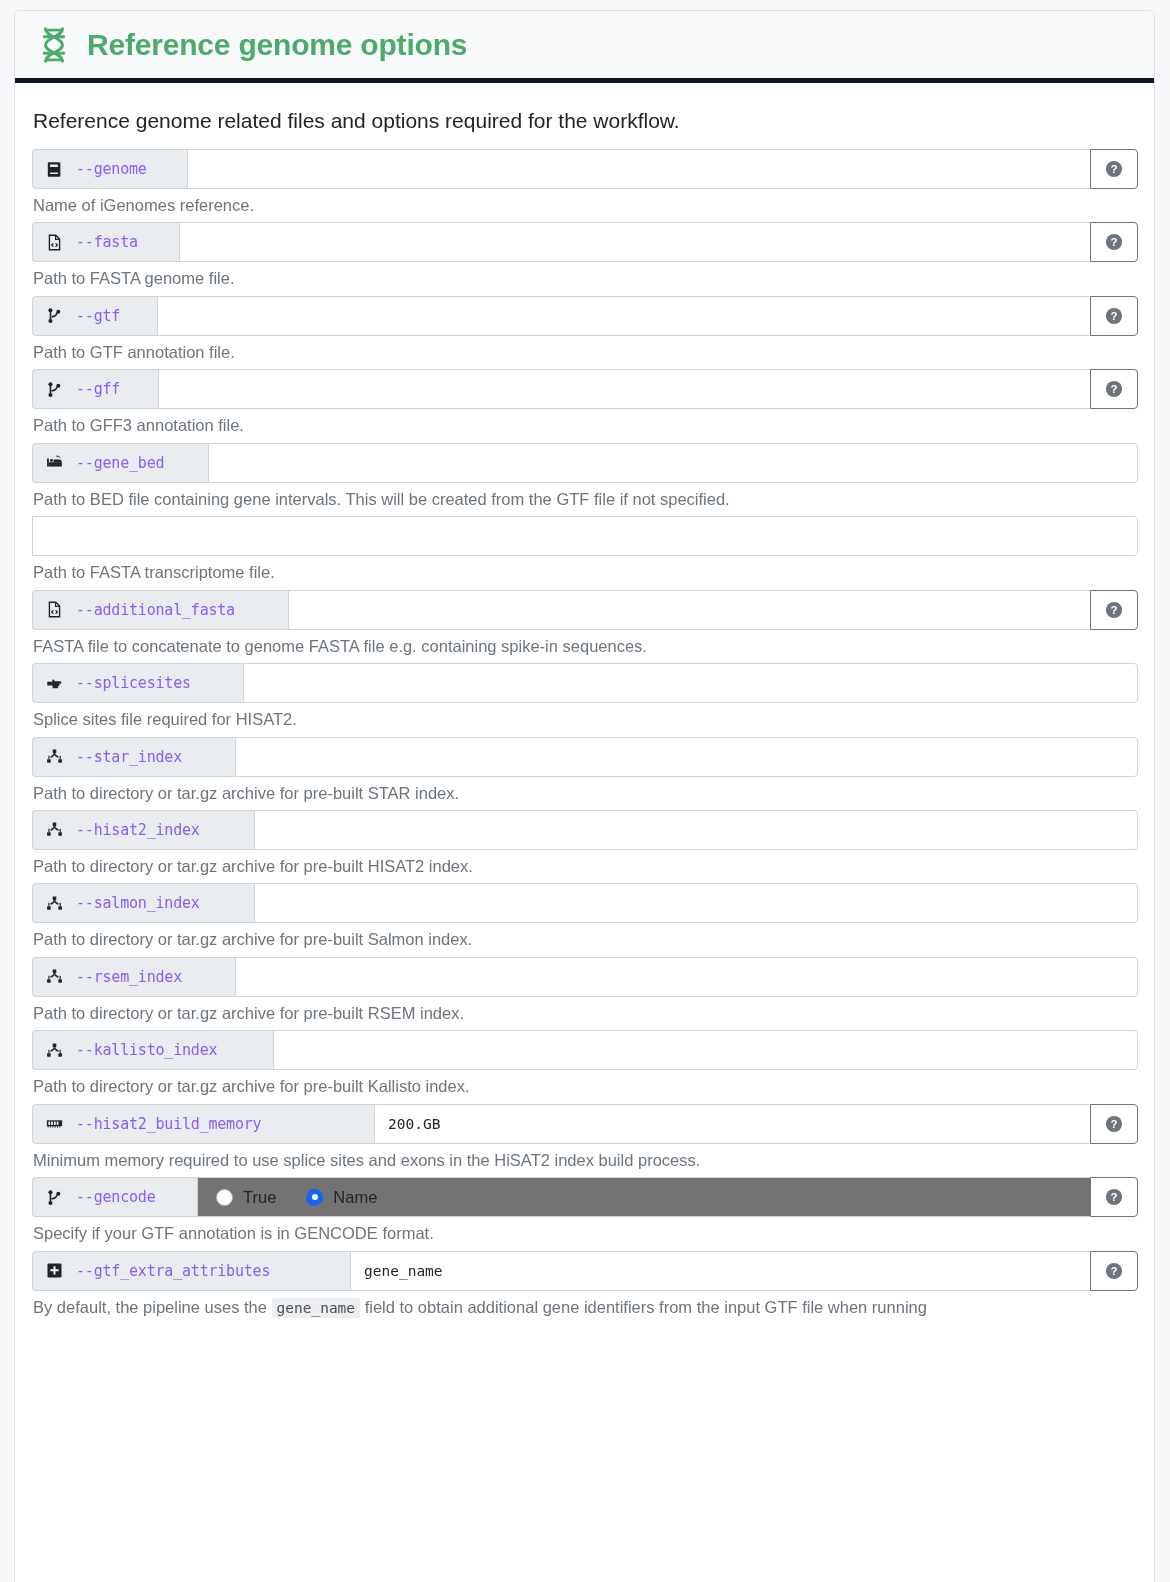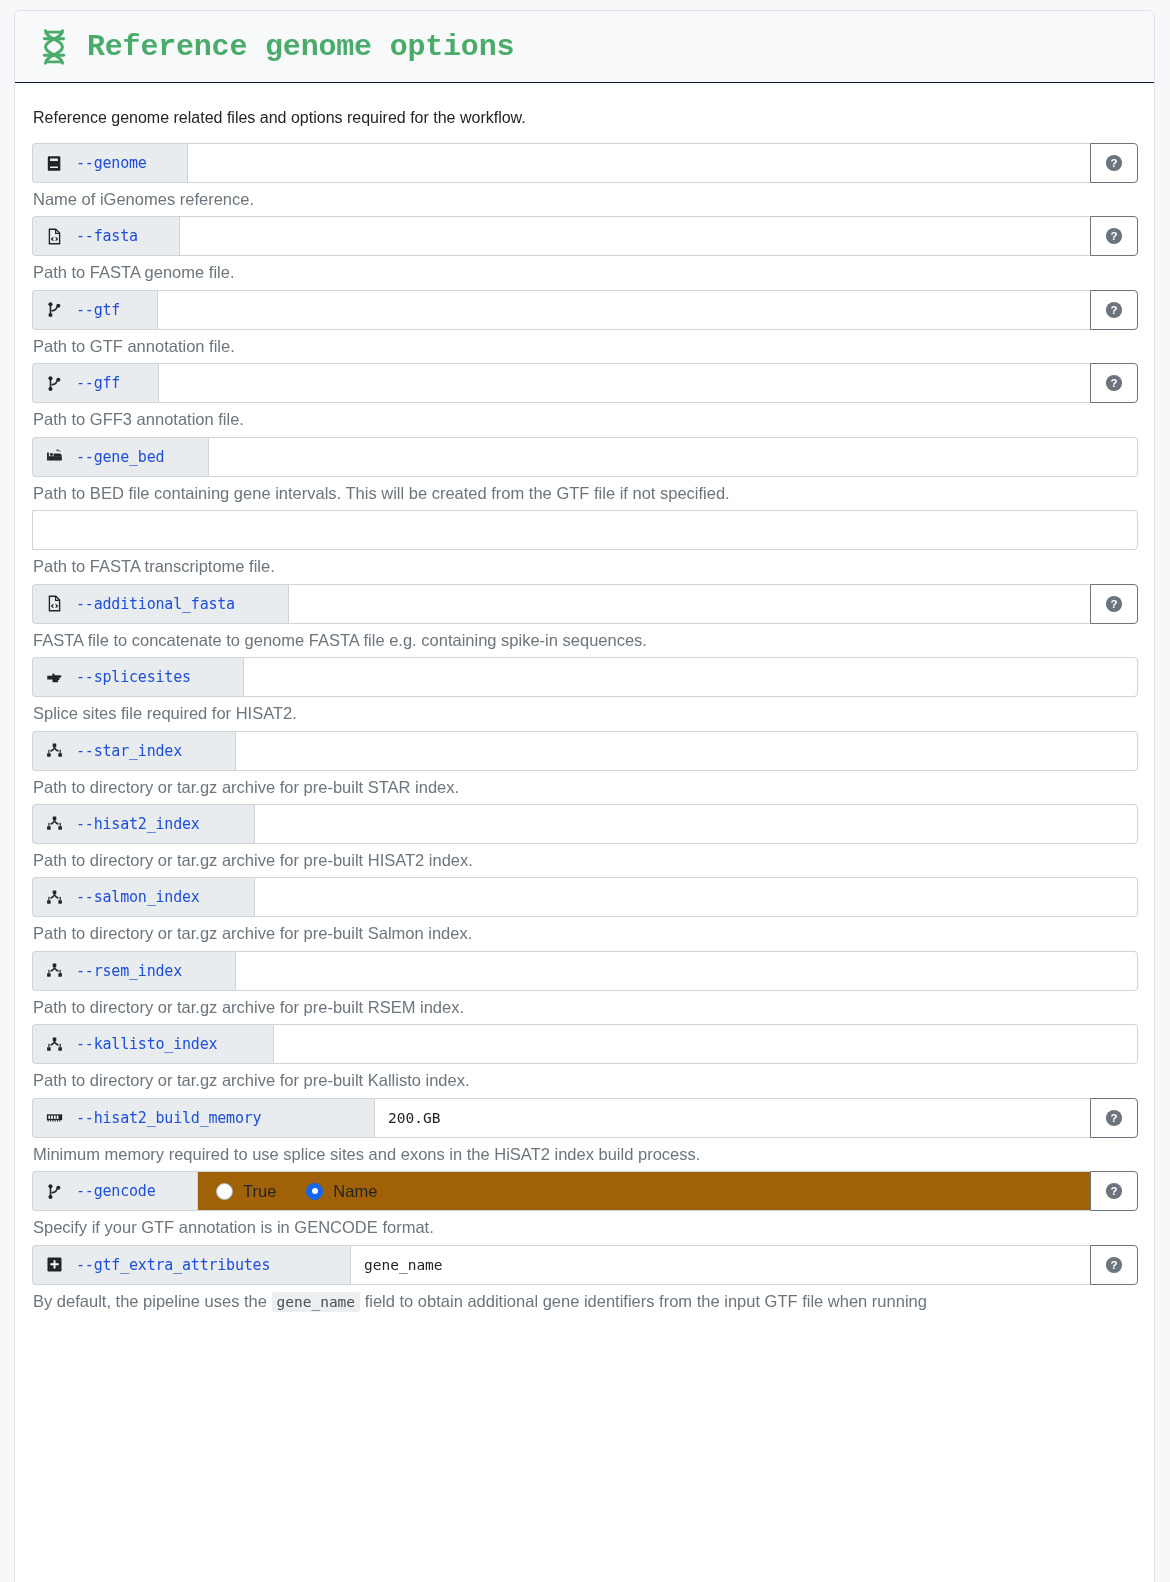--- a/index.html
+++ b/index.html
@@ -21,40 +21,39 @@
     min-height: 1580px;
     background: #ffffff;
     border: 1px solid #dfe3e8;
     border-radius: 6px;
     overflow: hidden;
   }
 
   .panel-header {
     height: 72px;
     background: #f8f9fa;
-    border-bottom: 1px solid #0f172a;
+    border-bottom: 5px solid #0f172a;
     display: flex;
     align-items: center;
     padding-left: 22px;
     gap: 16px;
-    font-family: Liberation Mono, monospace;
   }
   .dna-icon { width: 34px; height: 38px; flex: none; display: block; }
   .panel-title {
     color: #4aab6a;
     font-size: 30px;
     font-weight: 600;
     letter-spacing: -0.2px;
     line-height: 1;
   }
 
   .panel-body { padding: 18px 16px 10px 17px; }
 
   .section-desc {
-    font-size: 16px;
+    font-size: 21px;
     color: #212529;
     margin: 8px 0 16px 1px;
   }
 
   
   .param { margin-bottom: 6px; }
 
   .input-group {
     display: flex;
     align-items: stretch;
@@ -69,21 +68,21 @@
     border: 1px solid #ced4da;
     border-right: none;
     border-radius: 4px 0 0 4px;
     padding: 0 13px 0 13px;
     flex: none;
   }
   .addon .gicon { width: 17px; height: 17px; flex: none; display: block; }
   .addon .flag {
     font-family: "DejaVu Sans Mono", monospace;
     font-size: 15px;
-    color: #1d4ed8;
+    color: #8b5cf6;
     white-space: nowrap;
     letter-spacing: -0.2px;
   }
 
   .field {
     flex: 1 1 auto;
     background: #ffffff;
     border: 1px solid #ced4da;
     border-radius: 0 4px 4px 0;
     min-width: 0;
@@ -124,21 +123,21 @@
     font-size: 14.5px;
     background: #eceef0;
     color: #495057;
     padding: 2px 5px;
     border-radius: 3px;
   }
 
   
   .radio-field {
     flex: 1 1 auto;
-    background: #a16207;
+    background: #737373;
     border: 1px solid #ced4da;
     border-right: none;
     border-radius: 0;
     display: flex;
     align-items: center;
     gap: 30px;
     padding: 0 18px;
   }
   .radio-opt {
     display: flex;

